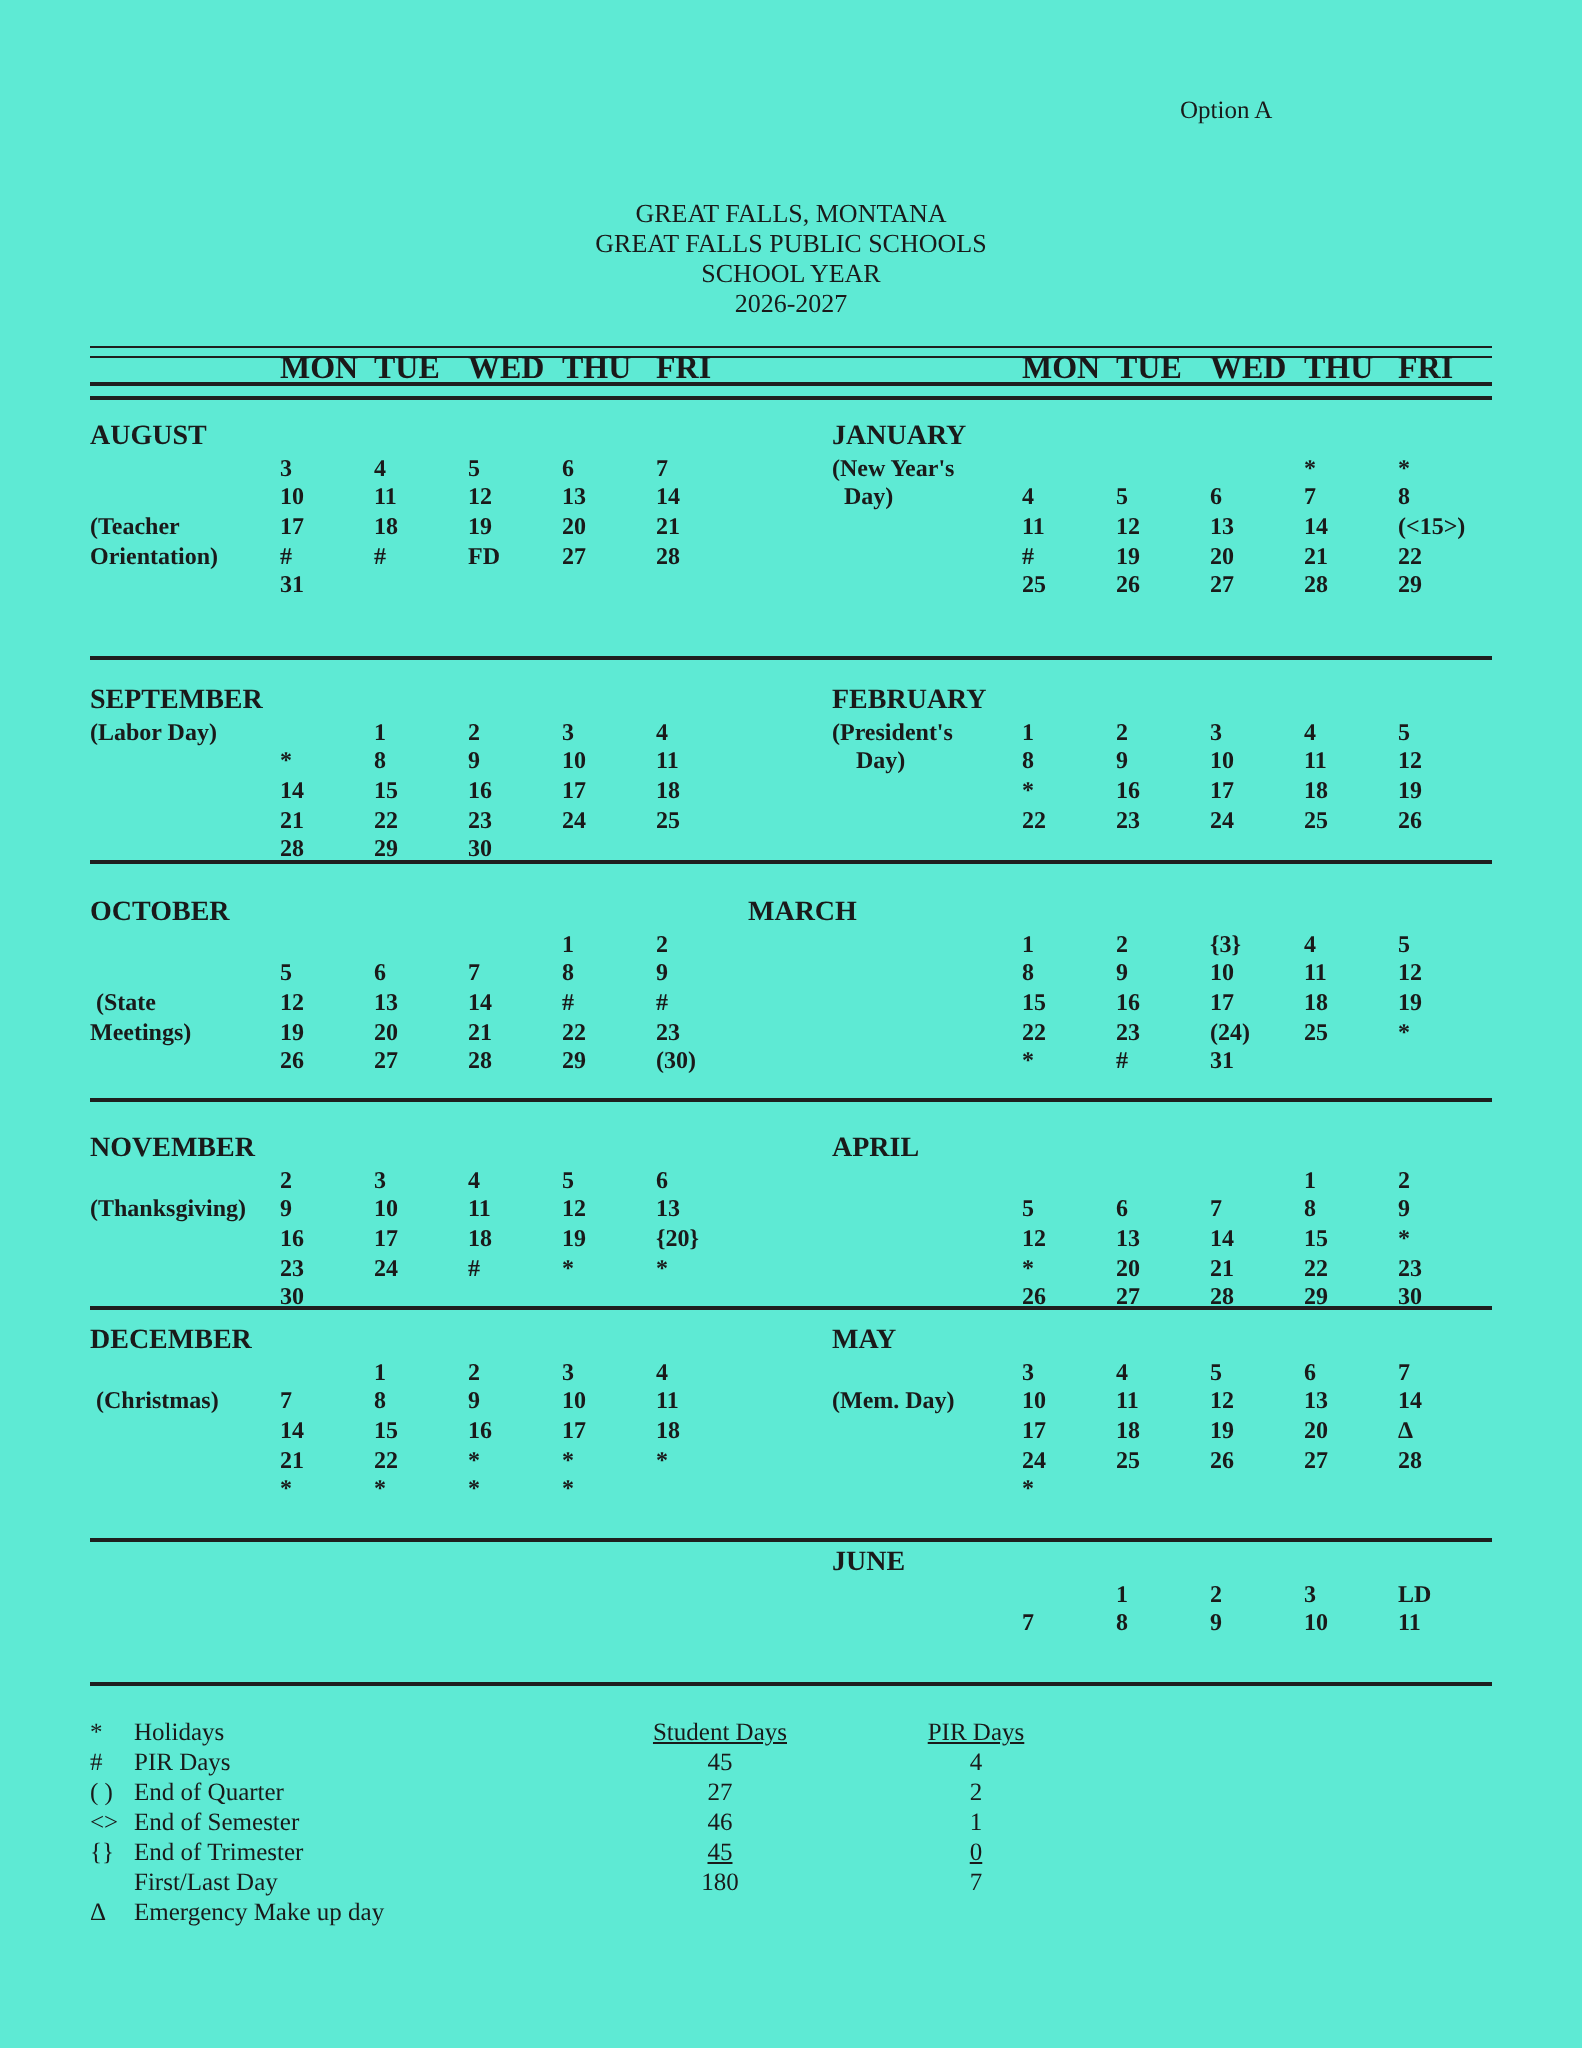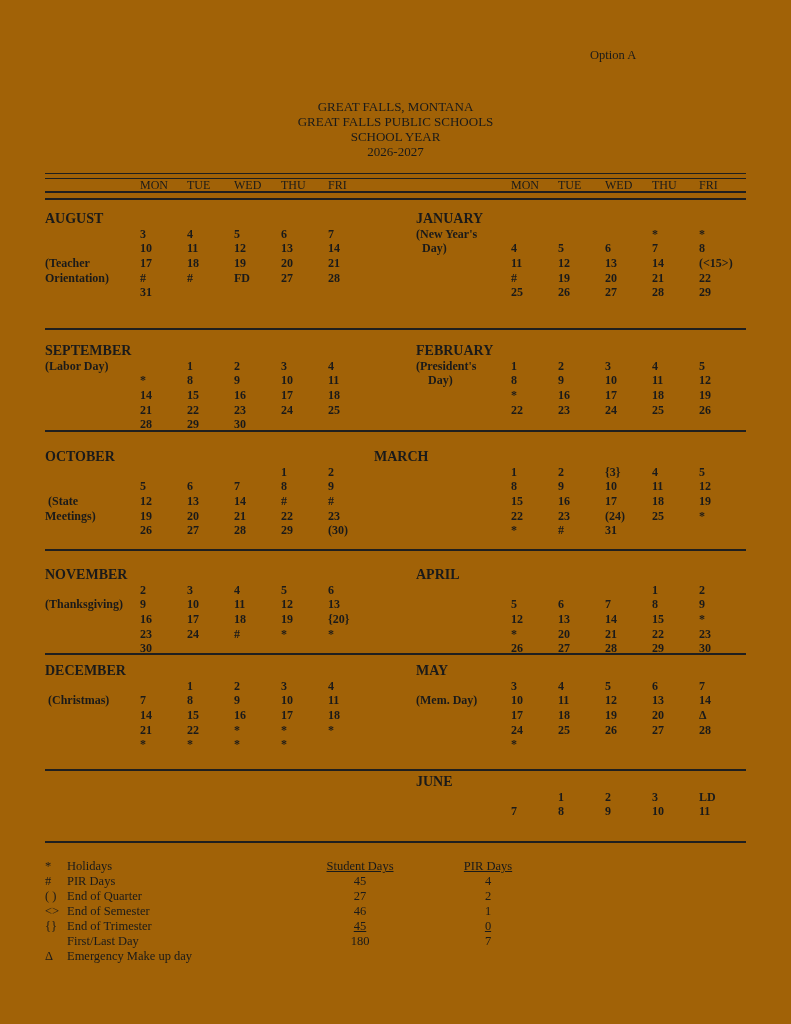--- a/index.html
+++ b/index.html
@@ -1,39 +1,39 @@
 <!DOCTYPE html>
 <html><head>
 <meta charset="utf-8">
 <style>
   html,body { margin:0; padding:0; background:#ffffff; }
   .page {
     position:relative;
     width:791px; height:1024px;
-    background:#a16207;
+    background:#5eead4;
     color:#1a1a1a;
     font-family:"Liberation Serif", serif;
     overflow:hidden;
   }
   .option {
     position:absolute; top:48px; left:590px;
     font-size:12.5px;
   }
   .title { margin-top:99px; text-align:center; font-size:13px; line-height:15px; }
   .content { margin:14px 45px 0 45px; }
 
   .rule-top  { height:4px; border-top:1px solid #1f1f1f; border-bottom:1px solid #1f1f1f; }
   .rule-mid  { height:5px; border-top:2px solid #1f1f1f; border-bottom:2px solid #1f1f1f; }
 
   .hdr-row { display:flex; height:12px; line-height:12px; }
   .half { width:330px; }
   .half.right { margin-left:41px; }
   .hdr-half { display:flex; }
   .spacer { width:95px; }
-  .wd { width:47px; font-weight:normal; font-size:12px; }
+  .wd { width:47px; font-weight:bold; font-size:16px; }
 
   .block { display:flex; border-bottom:2px solid #1f1f1f; box-sizing:border-box; }
   .b1 { height:130px; padding-top:12px; }
   .b2 { height:102px; padding-top:14px; }
   .b3 { height:119px; padding-top:18px; }
   .b4 { height:104px; padding-top:17px; }
   .b5 { height:116px; padding-top:9px; }
   .b6 { height:72px;  padding-top:4px; }
 
   .m-row { display:flex; height:14.7px; line-height:14.7px; font-weight:bold; font-size:12px; }

